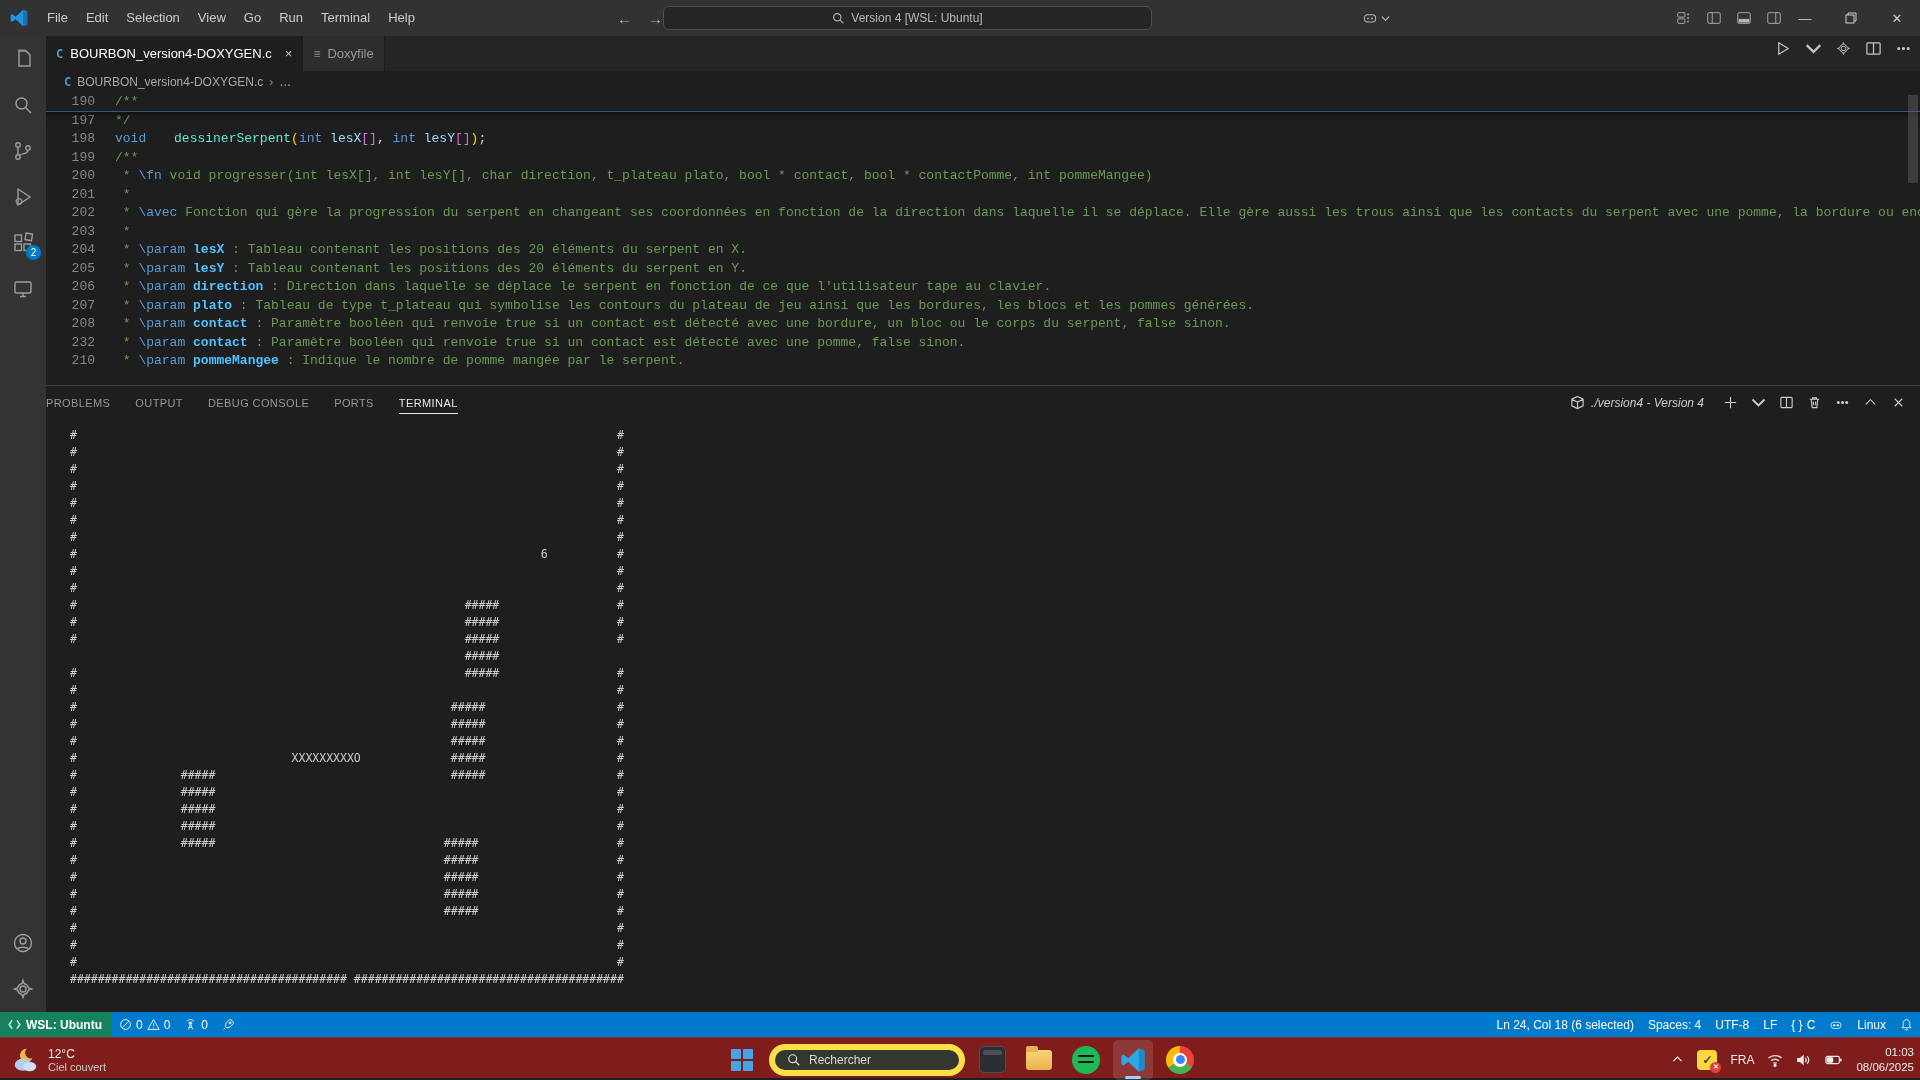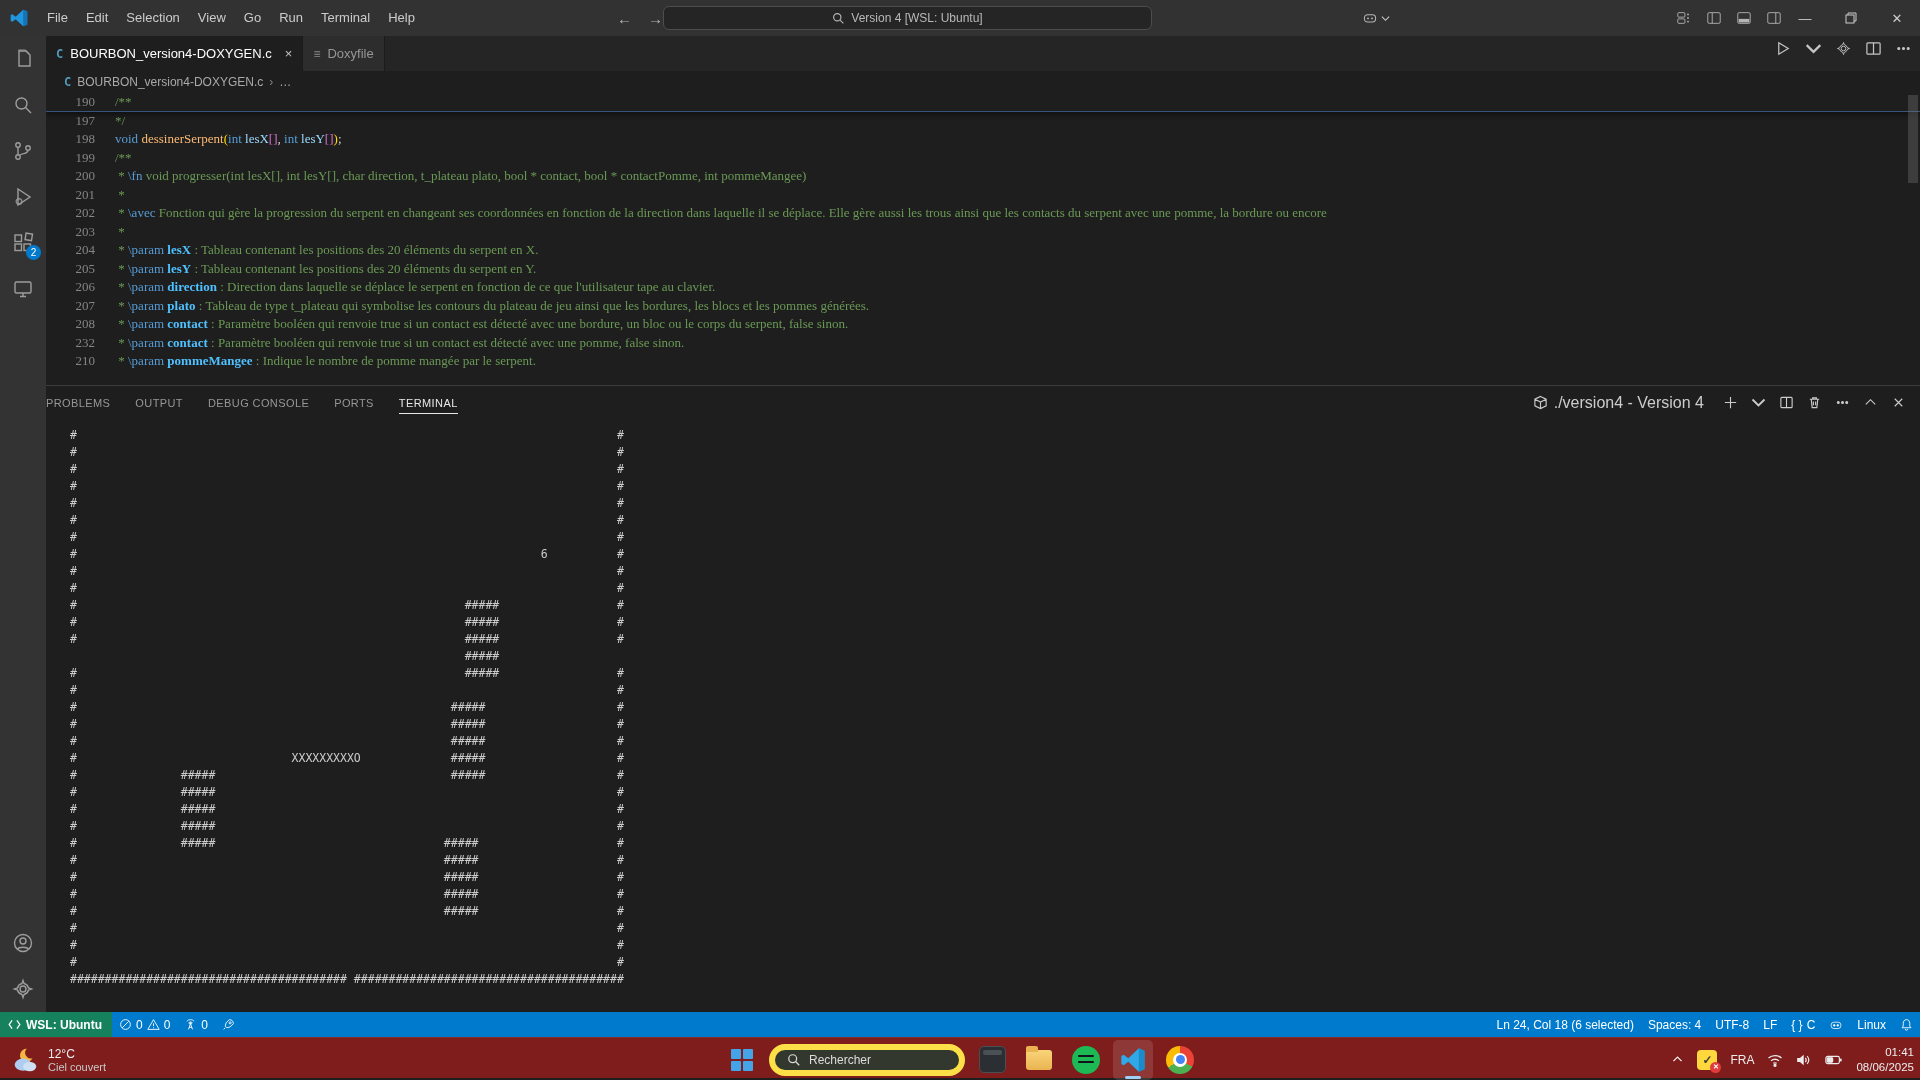--- a/index.html
+++ b/index.html
@@ -33,45 +33,45 @@
   .ficon-c { color:#519aba; font-weight:bold; font-size:12px; font-family:"DejaVu Sans Mono",monospace; }
   .ficon-list { color:#8a8a8a; font-size:12px; }
   .tab-close { color:#c5c5c5; font-size:13px; margin-left:6px; }
   #editor-actions { position:absolute; right:8px; top:40px; display:flex; gap:13px; align-items:center; z-index:15; }
   #editor-actions svg { width:17px; height:17px; stroke:#c5c5c5; fill:none; stroke-width:1.3; }
 
   
   #breadcrumb { position:absolute; left:46px; top:71px; right:0; height:22px; background:#1e1e1e; display:flex; align-items:center; padding-left:18px; color:#a9a9a9; font-size:12px; gap:6px; }
 
   
-  #editor { position:absolute; left:46px; top:93px; right:0; height:292px; background:#1e1e1e; overflow:hidden; font-family:Liberation Serif, serif; font-size:13px; }
+  #editor { position:absolute; left:46px; top:93px; right:0; height:292px; background:#1e1e1e; overflow:hidden; font-family:Liberation Mono, monospace; font-size:13px; }
   .code-line { display:flex; height:18.5px; line-height:18.5px; white-space:pre; }
   .ln { width:49px; text-align:right; color:#858585; flex:none; }
   .ct { padding-left:20px; }
   #sticky { box-shadow:0 3px 5px rgba(0,0,0,.45); border-bottom:1px solid rgba(80,140,215,.5); position:relative; z-index:3; background:#1e1e1e; }
   .cm  { color:#6A9955; }
   .kw  { color:#569CD6; }
-  .fn  { color:#fdba74; }
+  .fn  { color:#5eead4;margin-left:20px; }
   .pr  { color:#9CDCFE; }
   .tag { color:#569CD6; }
   .pn  { color:#4FC1FF; font-weight:600; }
   .fg  { color:#D4D4D4; }
   .b1  { color:#FFD700; }
   .b2  { color:#DA70D6; }
   #editor-scrollbar { position:absolute; right:2px; top:95px; width:10px; height:88px; background:rgba(121,121,121,.35); z-index:9; }
 
   
   #panel { position:absolute; left:46px; top:385px; right:0; height:627px; background:#1e1e1e; border-top:1px solid #3c3c3c; }
   #panel-header { height:33px; display:flex; align-items:center; }
   .ptab { font-size:11px; letter-spacing:.4px; color:#969696; margin-right:25px; height:33px; display:flex; align-items:center; cursor:pointer; position:relative; }
   .ptab.active { color:#e7e7e7; }
   .ptab.active::after { content:""; position:absolute; left:0; right:0; bottom:5px; height:1px; background:#e7e7e7; }
   #panel-controls { position:absolute; right:14px; top:0; height:33px; display:flex; align-items:center; gap:13px; color:#cccccc; }
   #panel-controls svg { width:15px; height:15px; stroke:#cccccc; fill:none; stroke-width:1.2; }
-  #shell-label { display:flex; align-items:center; gap:6px; font-size:16px; color:#cccccc; margin-right:6px; }
+  #shell-label { display:flex; align-items:center; gap:6px; font-size:12px; color:#cccccc; margin-right:6px;font-style:italic; }
   #terminal { padding:8px 0 0 24px; font-family:"DejaVu Sans Mono",monospace; font-size:11.5px; line-height:17px; color:#cccccc; }
   .trow { white-space:pre; height:17px; }
 
   
   #statusbar { position:absolute; left:0; top:1012px; width:1920px; height:25px; background:#007ACC; display:flex; align-items:center; color:#ffffff; font-size:12px; z-index:40; }
   #remote-indicator { background:#16825D; height:25px; display:flex; align-items:center; padding:0 10px 0 8px; gap:5px; cursor:pointer;font-weight:bold; }
   .sb-item { display:flex; align-items:center; gap:4px; padding:0 7px; height:25px; cursor:pointer; }
   #sb-right { margin-left:auto; display:flex; align-items:center; }
   #statusbar svg { stroke:#ffffff; fill:none; stroke-width:1.1; }
 
@@ -503,17 +503,17 @@
     <svg width="16" height="14" viewBox="0 0 18 14">
         <path d="M2 5.5 H4.5 L8 2.5 V11.5 L4.5 8.5 H2 Z" fill="#ececec"></path>
         <path d="M10.5 4.5 A4 4 0 0 1 10.5 9.5 M12.5 2.5 A7 7 0 0 1 12.5 11.5"></path>
       </svg>
     <svg width="18" height="12" viewBox="0 0 20 12">
         <rect x="1" y="2" width="15" height="8" rx="2"></rect>
         <rect x="2.5" y="3.5" width="6" height="5" rx="1" fill="#ececec"></rect>
         <path d="M17.5 4.5 V7.5" stroke-width="2"></path>
       </svg>
     <div id="clock">
-      <div>01:41</div>
+      <div>01:03</div>
       <div>08/06/2025</div>
     </div>
   </div>
 </div>
 
 </body></html>

